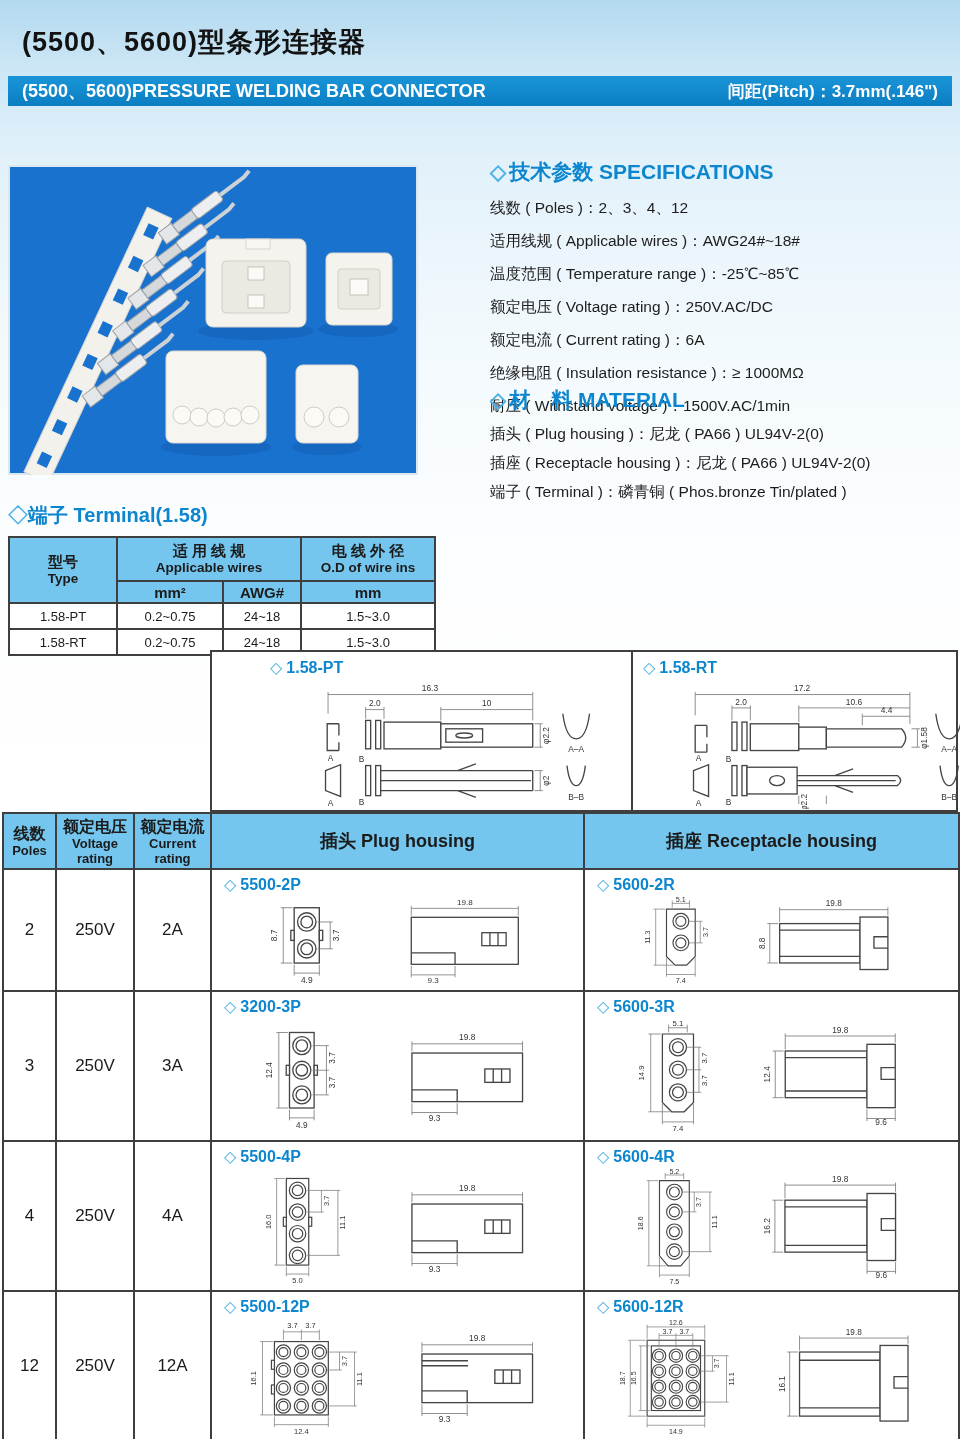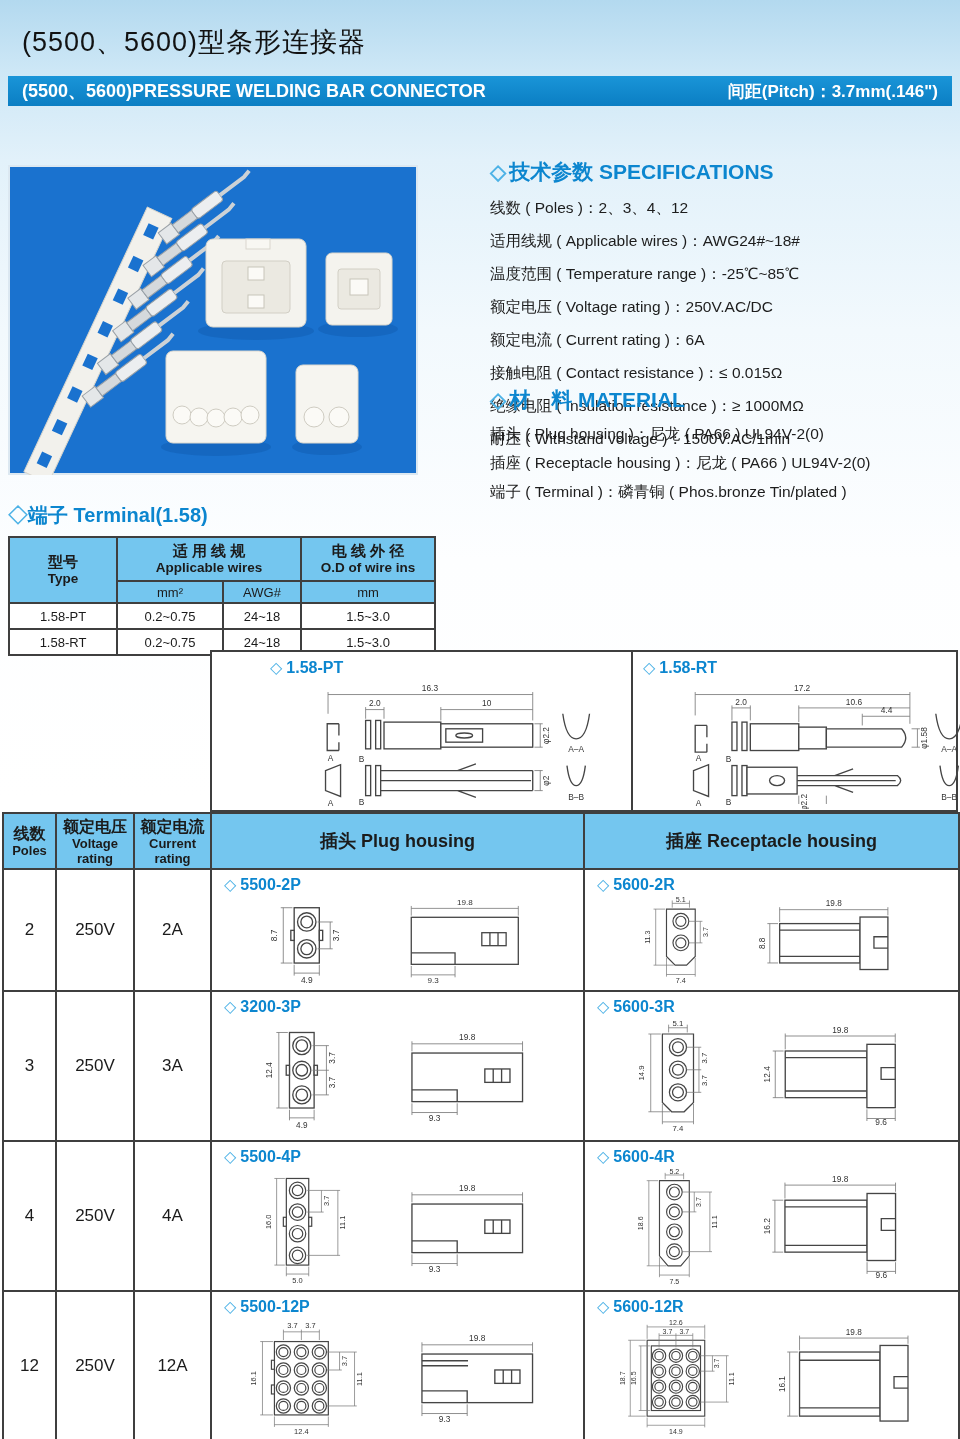--- a/index.html
+++ b/index.html
@@ -1,40 +1,40 @@
 <!DOCTYPE html>
 <html><head>
 <meta charset="utf-8">
 <style>
   html,body{margin:0;padding:0;}
   body{font-family:"Liberation Sans",sans-serif;background:#fff;}
   .page{position:relative;width:960px;height:1439px;overflow:hidden;
         background:linear-gradient(180deg,#b3d9ef 0px,#cde7f6 70px,#e2f1fa 160px,#f2f9fd 330px,#fdfeff 560px,#ffffff 800px);}
-  .page-title{position:absolute;left:22px;top:24px;margin:0;font-size:27px;font-weight:normal;color:#121212;letter-spacing:1px;}
+  .page-title{position:absolute;left:22px;top:24px;margin:0;font-size:27px;font-weight:bold;color:#121212;letter-spacing:1px;}
   .title-bar{position:absolute;left:8px;top:76px;width:944px;height:30px;box-sizing:border-box;
              background:linear-gradient(180deg,#1a95d8,#0b7ec3);color:#fff;display:flex;justify-content:space-between;
              align-items:center;padding:0 14px;font-weight:bold;}
   .title-bar .en{font-size:18px;text-align:right;}
   .title-bar .pitch{font-size:17px;}
   .photo{position:absolute;left:8px;top:165px;width:410px;height:310px;display:block;}
   .specs{position:absolute;left:490px;top:158px;width:466px;}
   .material{position:absolute;left:490px;top:386px;width:466px;}
   .sec-title{font-size:21px;font-weight:bold;color:#0c86cf;margin:0 0 5px 0;}
   .sec-title .dia{color:#4db2e6;margin-right:3px;}
   .spec-line{font-size:15.5px;color:#1d1d1d;line-height:33px;white-space:nowrap;}
   .material .spec-line{line-height:29px;}
   .terminal-title{position:absolute;left:8px;top:502px;font-size:20px;font-weight:bold;color:#0c86cf;margin:0;}
   .terminal-title .dia{color:#4db2e6;}
   table{border-collapse:collapse;background:#fff;}
   td,th{border:2px solid #3f3f3f;padding:0;text-align:center;vertical-align:middle;color:#1b1b1b;font-weight:normal;}
   .hd{background:#74c6ef;}
   .term-tbl{position:absolute;left:8px;top:536px;width:426px;table-layout:fixed;}
   .term-tbl .cn{font-size:15px;font-weight:bold;line-height:18px;}
   .term-tbl .en{font-size:13.5px;font-weight:bold;line-height:16px;}
-  .term-tbl .sub{font-size:13px;font-weight:normal;height:20px;}
+  .term-tbl .sub{font-size:15px;font-weight:bold;height:20px;}
   .term-tbl .dr{font-size:13px;height:24px;}
   .house-tbl{position:absolute;left:2px;top:812px;width:956px;table-layout:fixed;}
   .house-tbl .hd .cn{font-size:16px;font-weight:bold;line-height:19px;}
   .house-tbl .hd .en{font-size:13px;font-weight:bold;line-height:15px;}
   .house-tbl .hd .one{font-size:18px;font-weight:bold;}
   .house-tbl .val{font-size:17px;}
   .hr{height:56px;} .r1{height:122px;} .r2{height:150px;} .r3{height:150px;} .r4{height:149px;}
   .draw-cell{vertical-align:top;text-align:left;}
   .cell-label{font-size:16px;font-weight:bold;color:#0c86cf;padding:5px 0 0 12px;height:21px;}
   .cell-label .dia{color:#4db2e6;margin-right:4px;font-weight:normal;}
@@ -145,21 +145,20 @@
     </g>
   </svg>
 
   <div class="specs">
     <div class="sec-title"><span class="dia">◇</span><span>技术参数 SPECIFICATIONS</span></div>
     <div class="spec-line">线数 ( Poles )：2、3、4、12</div>
     <div class="spec-line">适用线规 ( Applicable wires )：AWG24#~18#</div>
     <div class="spec-line">温度范围 ( Temperature range )：-25℃~85℃</div>
     <div class="spec-line">额定电压 ( Voltage rating )：250V.AC/DC</div>
     <div class="spec-line">额定电流 ( Current rating )：6A</div>
-    <div class="spec-line">接触电阻 ( Contact resistance )：≤ 0.015Ω</div>
     <div class="spec-line">绝缘电阻 ( Insulation resistance )：≥ 1000MΩ</div>
     <div class="spec-line">耐压 ( Withstand voltage )：1500V.AC/1min</div>
   </div>
 
   <div class="material">
     <div class="sec-title"><span class="dia">◇</span><span>材　料 MATERIAL</span></div>
     <div class="spec-line">插头 ( Plug housing )：尼龙 ( PA66 ) UL94V-2(0)</div>
     <div class="spec-line">插座 ( Receptacle housing )：尼龙 ( PA66 ) UL94V-2(0)</div>
     <div class="spec-line">端子 ( Terminal )：磷青铜 ( Phos.bronze Tin/plated )</div>
   </div>

